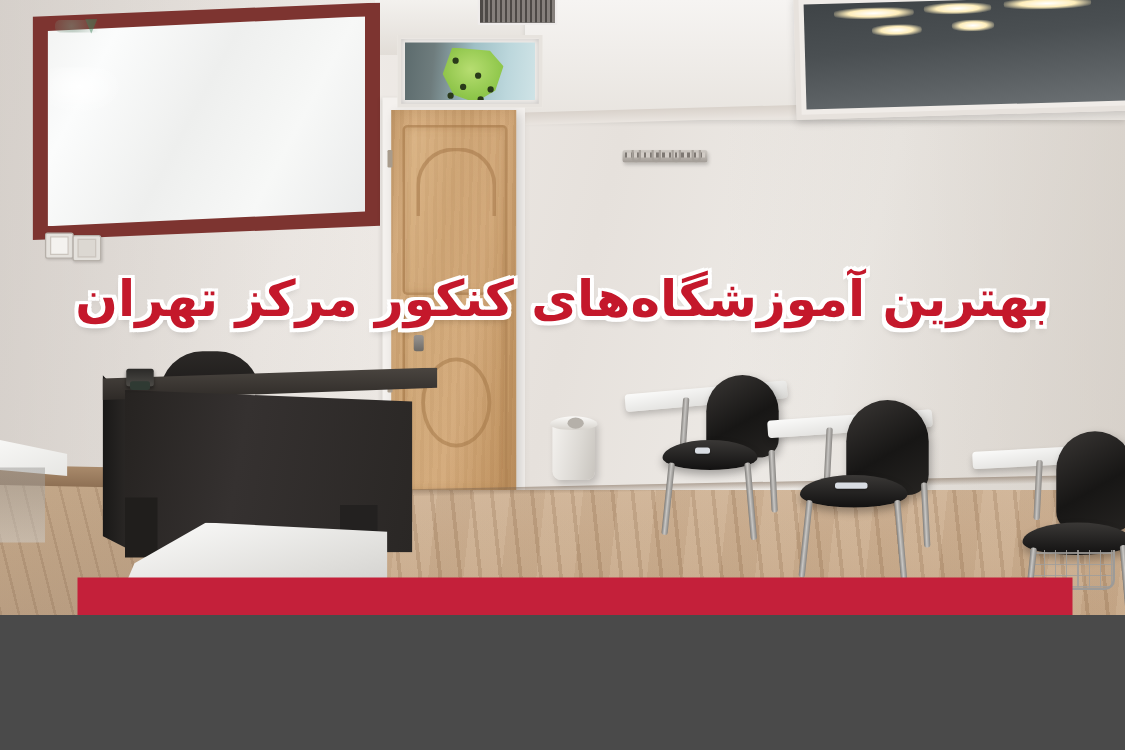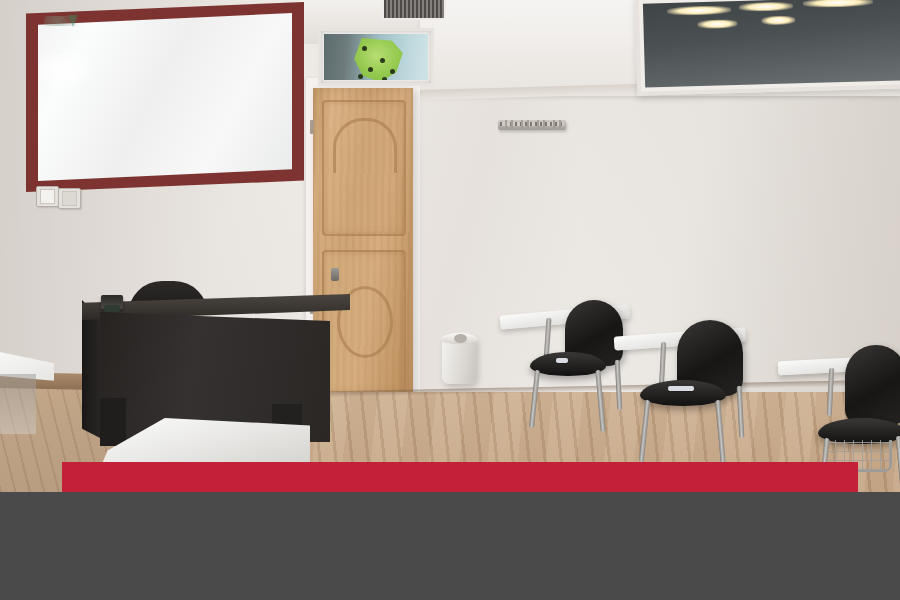--- a/index.html
+++ b/index.html
@@ -484,20 +484,21 @@
     <div class="desk-legL"></div>
     <div class="desk-legR"></div>
     <div class="teacher-chair-leg"></div>
     <div class="desk-obj"></div>
     <div class="desk-obj2"></div>
 
     <div class="fg-desk2"></div>
     <div class="fg-desk2b"></div>
     <div class="fg-desk"></div>
 
+    <div class="headline">بهترین آموزشگاه‌های کنکور مرکز تهران</div>
 
   </div>
 
   <div class="redbar"></div>
 
   <div class="footer">
 
     
 
   </div>

